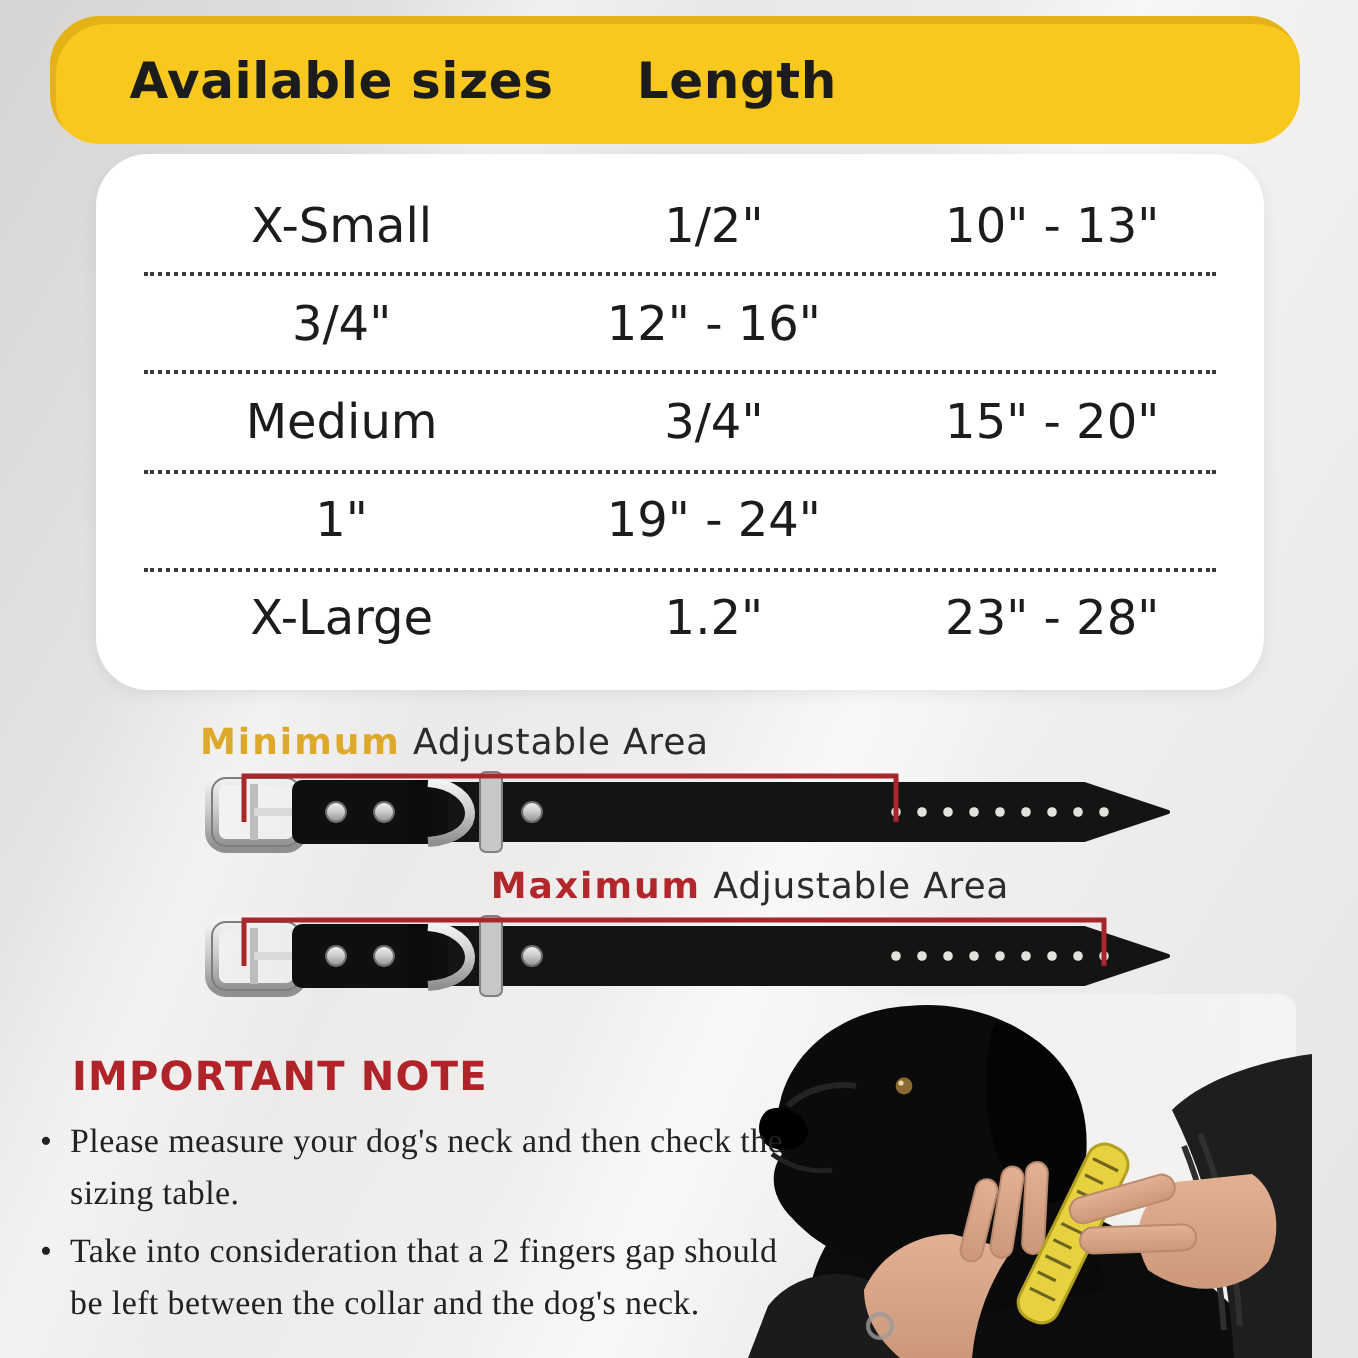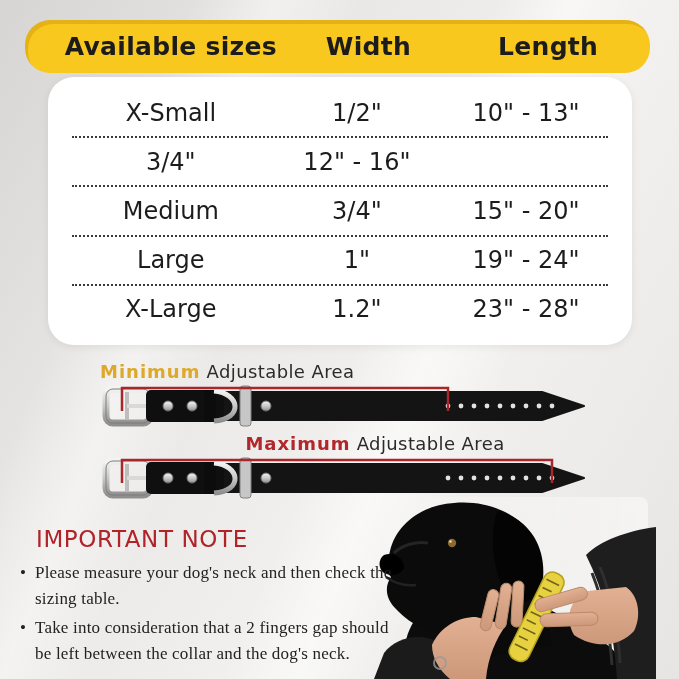--- a/index.html
+++ b/index.html
@@ -6,21 +6,21 @@
   body { font-family:"DejaVu Sans", sans-serif; }
   .stage {
     position:relative; width:679px; height:679px; overflow:hidden;
     background:
       linear-gradient(112deg, rgba(255,255,255,0) 52%, rgba(255,255,255,.55) 60%, rgba(255,255,255,0) 69%),
       linear-gradient(112deg, rgba(255,255,255,0) 20%, rgba(255,255,255,.45) 29%, rgba(255,255,255,0) 38%),
       linear-gradient(120deg, #d6d5d3 0%, #e8e7e5 30%, #f2f1ef 62%, #e6e5e3 100%);
   }
   
   .pill {
-    position:absolute; left:25px; top:20px; width:625px; height:53px;
+    position:absolute; left:25px; top:8px; width:625px; height:64px;
     background:var(--header-bg,#F8C81F); border-radius:25px;
     display:grid; grid-template-columns:40% 26% 34%; align-items:center;
     padding-left:26px; box-sizing:border-box; z-index:2;
     box-shadow: inset 3px 4px 0 rgba(205,150,10,.45);
   }
   .pill span { text-align:center; font-size:25px; font-weight:700; color:#1c1c1c; letter-spacing:.3px; }
   .card {
     position:absolute; left:48px; top:77px; width:584px; height:268px;
     background:var(--card-bg,#fff); border-radius:26px; z-index:2;
     display:flex; flex-direction:column; padding:12px 10px; box-sizing:border-box;
@@ -34,35 +34,34 @@
   .collar-label .hl { font-weight:700; letter-spacing:1px; }
   .collar-label.min { left:100px; top:361px; width:380px; text-align:left; }
   .collar-label.max { left:185px; top:433px; width:380px; text-align:center; }
   .collar-label.min .hl { color:var(--minimum-gold,#DEA82A); }
   .collar-label.max .hl { color:var(--maximum-red,#B1272B);margin-top:36px; }
   .collar-fig { position:absolute; left:0; width:679px; height:46px; z-index:2; }
   .collar-fig.min { top:383px; }
   .collar-fig.max { top:455px; }
   
   .note { position:absolute; left:18px; top:526px; width:382px; z-index:3; }
-  .note h3 { margin:0 0 8px 18px; font-size:23px; font-weight:400; letter-spacing:.6px; color:var(--note-red,#AF2329); }
+  .note h3 { margin:0 0 8px 18px; font-size:20px; font-weight:700; letter-spacing:.6px; color:var(--note-red,#AF2329); }
   .note ul { margin:0; padding:0; list-style:none; }
   .note li { position:relative; padding-left:17px; font-size:17px; line-height:1.55; color:#222; letter-spacing:.2px; margin-bottom:2px;font-family:Liberation Serif, serif; }
   .note li::before { content:"•"; position:absolute; left:2px; top:0; color:#222; }
   
   .dog-photo { position:absolute; left:336px; top:493px; z-index:1; }
 </style>
 </head>
 <body>
 
 <div class="stage">
 
   <div class="pill">
     <span>Available sizes</span>
-    <span>Width</span>
     <span>Length</span>
   </div>
   <div class="card">
       <div class="t-row">
         <span>X-Small</span>
         <span>1/2"</span>
         <span>10" - 13"</span>
       </div>
       <div class="dot-sep"></div>
       <div class="t-row">
@@ -70,21 +69,20 @@
         <span>12" - 16"</span>
       </div>
       <div class="dot-sep"></div>
       <div class="t-row">
         <span>Medium</span>
         <span>3/4"</span>
         <span>15" - 20"</span>
       </div>
       <div class="dot-sep"></div>
       <div class="t-row">
-        <span>Large</span>
         <span>1"</span>
         <span>19" - 24"</span>
       </div>
       <div class="dot-sep"></div>
       <div class="t-row">
         <span>X-Large</span>
         <span>1.2"</span>
         <span>23" - 28"</span>
       </div>
     </div>

